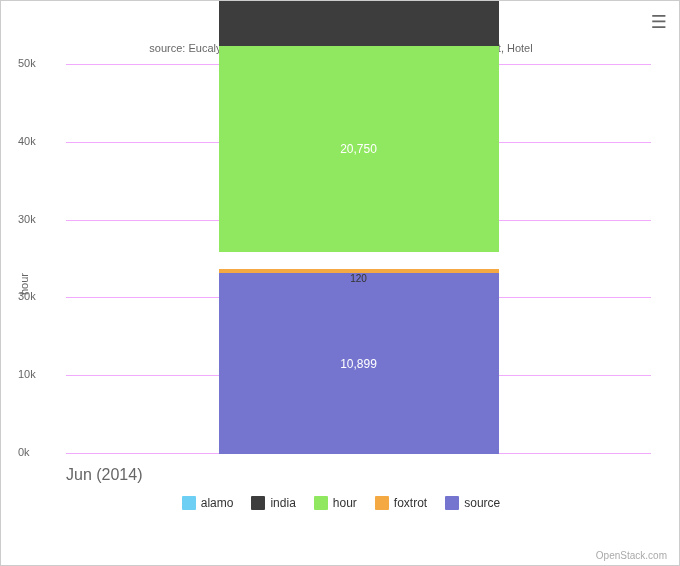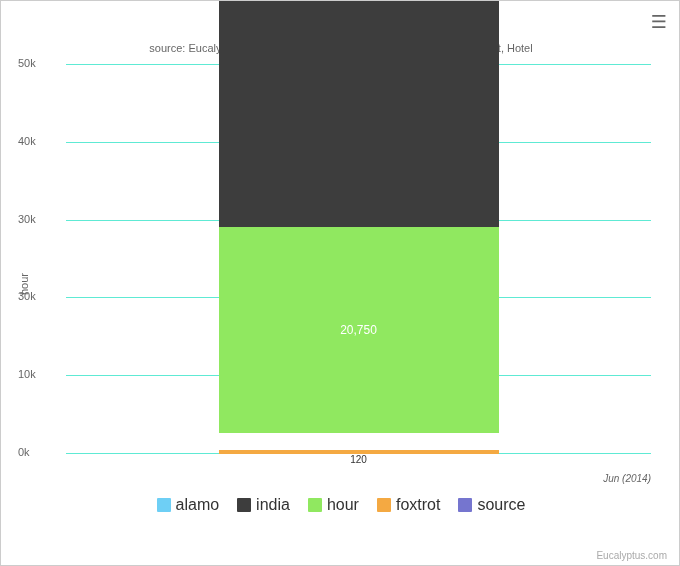--- a/index.html
+++ b/index.html
@@ -67,21 +67,21 @@
     .grid-lines {
       position: absolute;
       top: 0; left: 0; right: 0; bottom: 30px;
       display: flex;
       flex-direction: column;
       justify-content: space-between;
     }
     .grid-line {
       width: 100%;
       height: 1px;
-      background: #5eead4;
+      background: #f0abfc;
       position: relative;
     }
     .grid-line-label {
       position: absolute;
       left: -48px;
       top: -7px;
       font-size: 11px;
       color: #666;
     }
     .bars-area {
@@ -120,39 +120,38 @@
       left: 50%;
       transform: translateX(-50%);
       font-size: 11px;
       color: #fff;
     }
     .x-axis-labels {
       position: absolute;
       bottom: 0;
       left: 0; right: 0;
       display: flex;
-      justify-content: flex-end;
-      font-size: 10px;
+      justify-content: flex-start;
+      font-size: 16px;
       color: #666;
       padding-top: 6px;
-      font-style: italic;
     }
     .legend {
       display: flex;
       justify-content: center;
       align-items: center;
       gap: 18px;
       margin-top: 12px;
       flex-wrap: wrap;
     }
     .legend-item {
       display: flex;
       align-items: center;
       gap: 5px;
-      font-size: 16px;
+      font-size: 12px;
       color: #333;
       cursor: pointer;
     }
     .legend-color {
       width: 14px;
       height: 14px;
       border-radius: 1px;
     }
     .highcharts-credit {
       position: absolute;
@@ -192,20 +191,23 @@
             <span class="grid-line-label">10k</span>
           </div>
           <div class="grid-line">
             <span class="grid-line-label">0k</span>
           </div>
         </div>
 
       <div class="bars-area" id="bars-area">
           <div class="bar-group">
             <div class="bar-stack">
+              <div class="bar-segment" style="background-color: rgb(117, 117, 207); height: 181px;">
+                <span>10,899</span>
+              </div>
               <div class="bar-segment" style="background-color: rgb(244, 169, 66); height: 4px; margin-top: 17px;">
                 <span class="bar-segment-label-top" style="font-size: 10px; color: rgb(51, 51, 51);">120</span>
               </div>
               <div class="bar-segment" style="background-color: rgb(144, 232, 96); height: 206px;">
                 <span>20,750</span>
               </div>
               <div class="bar-segment" style="background-color: rgb(61, 61, 61); height: 348px;"></div>
             </div>
           </div>
         </div>
@@ -232,14 +234,14 @@
       <div class="legend-item">
         <div class="legend-color" style="background-color: rgb(244, 169, 66);"></div>
         <span>foxtrot</span>
       </div>
       <div class="legend-item">
         <div class="legend-color" style="background-color: rgb(117, 117, 207);"></div>
         <span>source</span>
       </div>
     </div>
 
-  <div class="highcharts-credit">Eucalyptus.com</div>
+  <div class="highcharts-credit">OpenStack.com</div>
 </div>
 
 </body></html>

